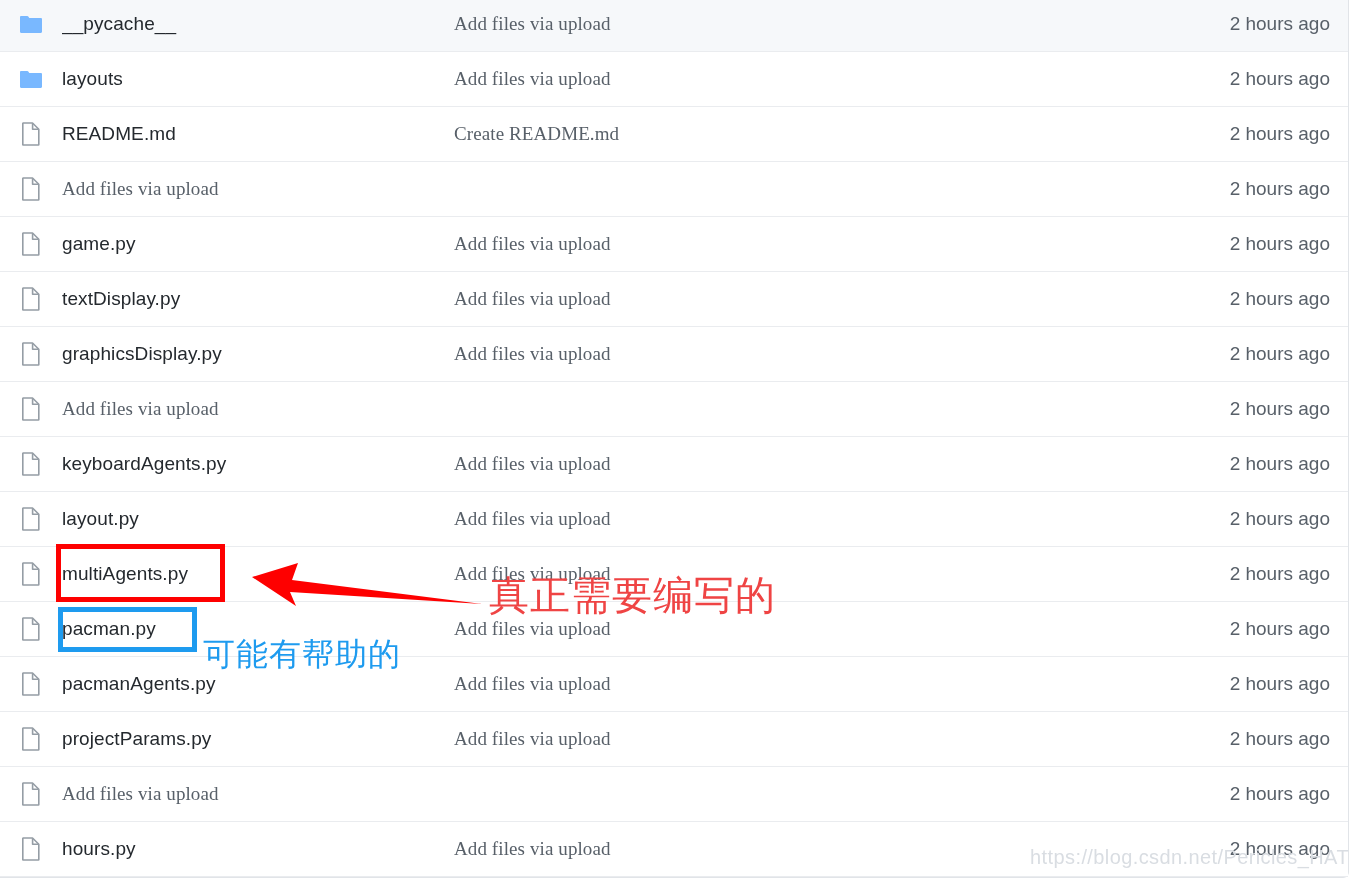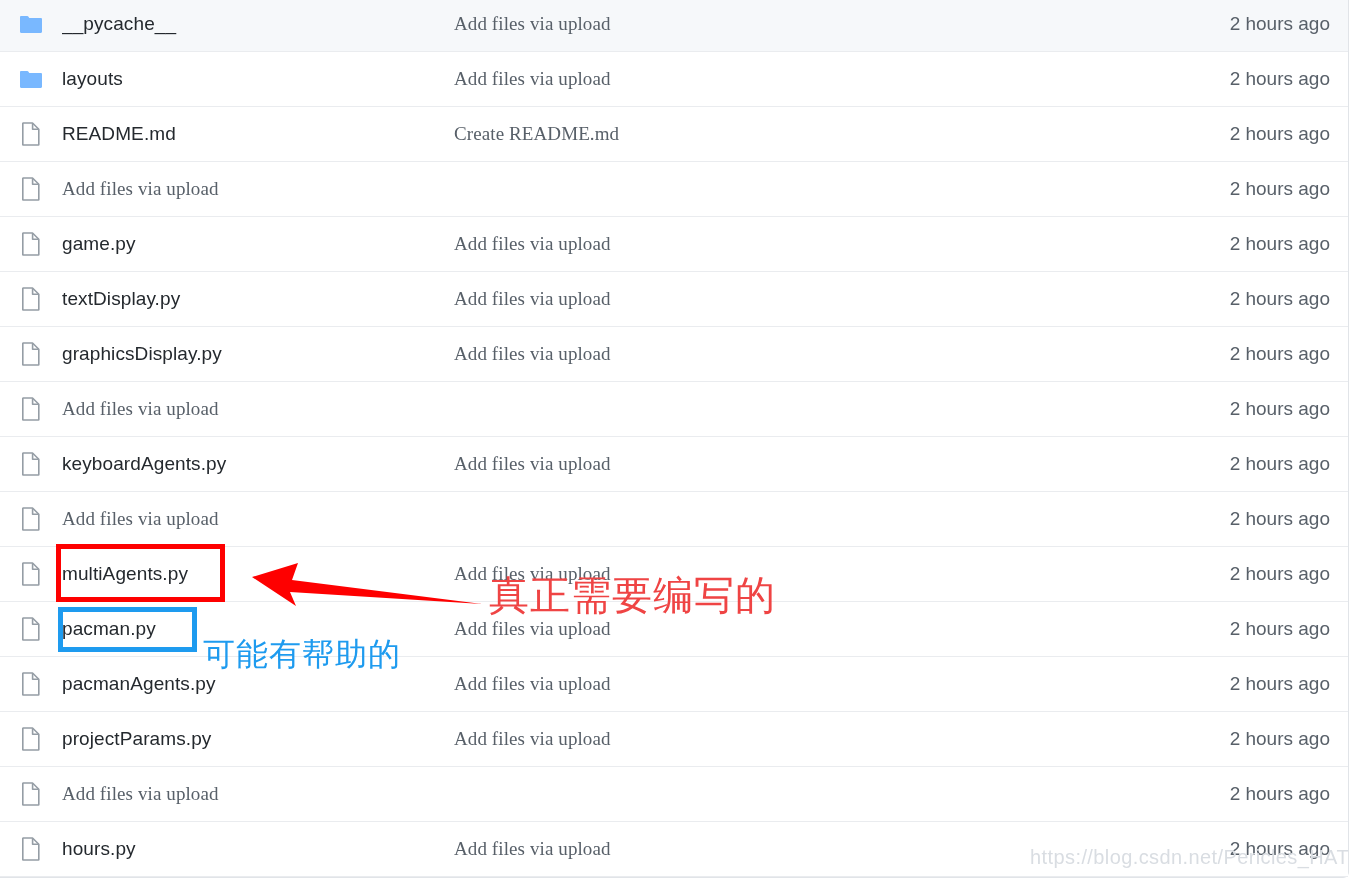--- a/index.html
+++ b/index.html
@@ -247,20 +247,21 @@
         <div class="cell-msg">Add files via upload</div>
         <div class="cell-time">2 hours ago</div>
       </div>
       <div class="file-row">
         <div class="cell-icon">
           <svg class="icon-svg" width="20" height="24" viewBox="0 0 20 24" aria-hidden="true">
             <path d="M2.2 1h9.3l6.3 6.3v15.4c0 .2-.2.3-.4.3H2.2c-.2 0-.4-.1-.4-.3V1.3c0-.2.2-.3.4-.3z" fill="#ffffff" stroke="#959da5" stroke-width="1.6" stroke-linejoin="round"></path>
             <path d="M11.6 1.2v6.1h6.1" fill="none" stroke="#959da5" stroke-width="1.6" stroke-linejoin="round"></path>
           </svg>
         </div>
+        <div class="cell-name">layout.py</div>
         <div class="cell-msg">Add files via upload</div>
         <div class="cell-time">2 hours ago</div>
       </div>
       <div class="file-row">
         <div class="cell-icon">
           <svg class="icon-svg" width="20" height="24" viewBox="0 0 20 24" aria-hidden="true">
             <path d="M2.2 1h9.3l6.3 6.3v15.4c0 .2-.2.3-.4.3H2.2c-.2 0-.4-.1-.4-.3V1.3c0-.2.2-.3.4-.3z" fill="#ffffff" stroke="#959da5" stroke-width="1.6" stroke-linejoin="round"></path>
             <path d="M11.6 1.2v6.1h6.1" fill="none" stroke="#959da5" stroke-width="1.6" stroke-linejoin="round"></path>
           </svg>
         </div>

